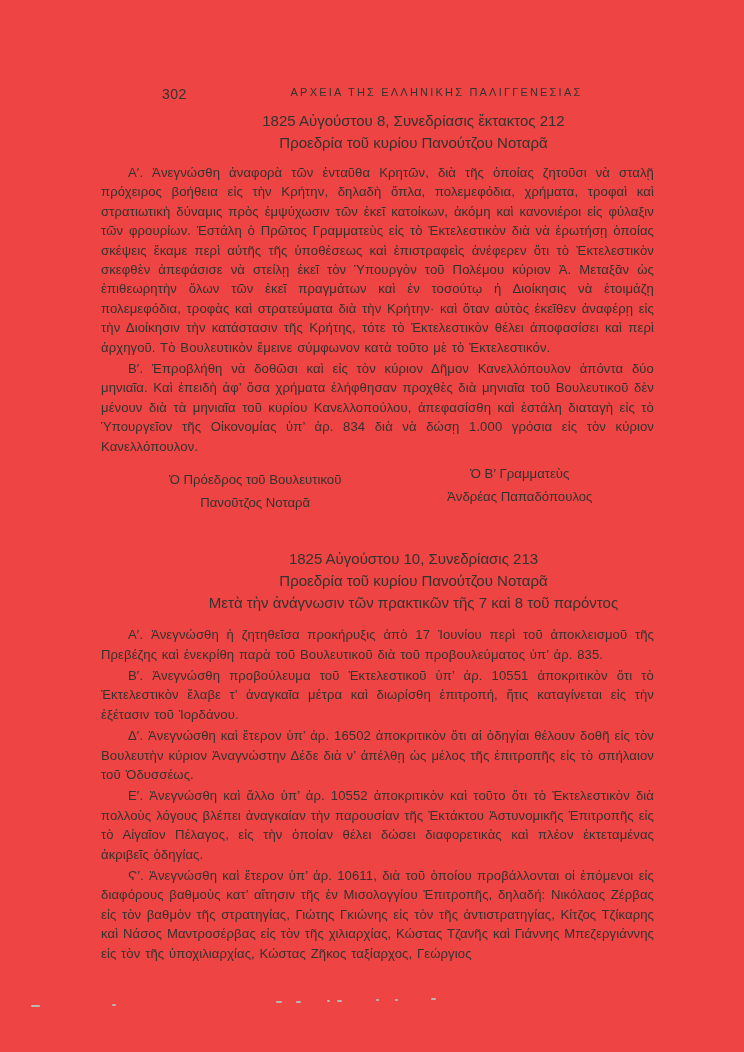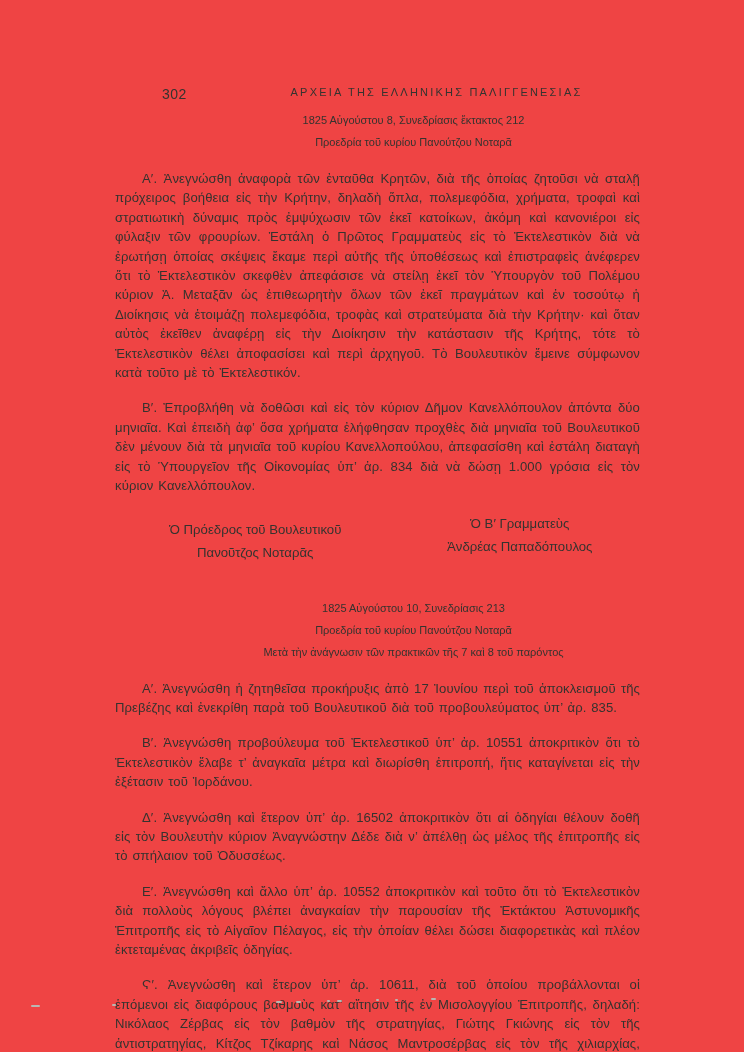--- a/index.html
+++ b/index.html
@@ -42,30 +42,30 @@
     top: 2px;
     text-align: center;
     padding-left: 118px;
     font-size: 11px;
     letter-spacing: 2.2px;
     white-space: nowrap;
   }
   .s-title, .s-sub, .s-note {
     text-align: center;
     margin-left: 72px;
-    font-size: 11px;
+    font-size: 15px;
     line-height: 21px;
     white-space: nowrap;
   }
   .s-title { margin-top: 6px; }
   .s-sub   { margin-top: 1px; }
   .s-note  { margin-top: 1px; }
   .body-text { margin-top: 10px; }
   .para {
-    margin: 16px;
+    margin: 2px;
     font-size: 13.1px;
     line-height: 19.4px;
     text-align: justify;
     text-indent: 27px;
     letter-spacing: 0.1px;
     word-spacing: 1px;
   }
   .signatures {
     position: relative;
     height: 64px;
@@ -101,21 +101,21 @@
       <div class="s-sub">Προεδρία τοῦ κυρίου Πανούτζου Νοταρᾶ</div>
 
       <div class="body-text">
         <p class="para">Α′. Ἀνεγνώσθη ἀναφορὰ τῶν ἐνταῦθα Κρητῶν, διὰ τῆς ὁποίας ζητοῦσι νὰ σταλῇ πρόχειρος βοήθεια εἰς τὴν Κρήτην, δηλαδὴ ὅπλα, πολεμεφόδια, χρήματα, τροφαὶ καὶ στρατιωτικὴ δύναμις πρὸς ἐμψύχωσιν τῶν ἐκεῖ κατοίκων, ἀκόμη καὶ κανονιέροι εἰς φύλαξιν τῶν φρουρίων. Ἐστάλη ὁ Πρῶτος Γραμματεὺς εἰς τὸ Ἐκτελεστικὸν διὰ νὰ ἐρωτήσῃ ὁποίας σκέψεις ἔκαμε περὶ αὐτῆς τῆς ὑποθέσεως καὶ ἐπιστραφεὶς ἀνέφερεν ὅτι τὸ Ἐκτελεστικὸν σκεφθὲν ἀπεφάσισε νὰ στείλῃ ἐκεῖ τὸν Ὑπουργὸν τοῦ Πολέμου κύριον Ἀ. Μεταξᾶν ὡς ἐπιθεωρητὴν ὅλων τῶν ἐκεῖ πραγμάτων καὶ ἐν τοσούτῳ ἡ Διοίκησις νὰ ἑτοιμάζῃ πολεμεφόδια, τροφὰς καὶ στρατεύματα διὰ τὴν Κρήτην· καὶ ὅταν αὐτὸς ἐκεῖθεν ἀναφέρῃ εἰς τὴν Διοίκησιν τὴν κατάστασιν τῆς Κρήτης, τότε τὸ Ἐκτελεστικὸν θέλει ἀποφασίσει καὶ περὶ ἀρχηγοῦ. Τὸ Βουλευτικὸν ἔμεινε σύμφωνον κατὰ τοῦτο μὲ τὸ Ἐκτελεστικόν.</p>
         <p class="para">Β′. Ἐπροβλήθη νὰ δοθῶσι καὶ εἰς τὸν κύριον Δῆμον Κανελλόπουλον ἀπόντα δύο μηνιαῖα. Καὶ ἐπειδὴ ἀφ’ ὅσα χρήματα ἐλήφθησαν προχθὲς διὰ μηνιαῖα τοῦ Βουλευτικοῦ δὲν μένουν διὰ τὰ μηνιαῖα τοῦ κυρίου Κανελλοπούλου, ἀπεφασίσθη καὶ ἐστάλη διαταγὴ εἰς τὸ Ὑπουργεῖον τῆς Οἰκονομίας ὑπ’ ἀρ. 834 διὰ νὰ δώσῃ 1.000 γρόσια εἰς τὸν κύριον Κανελλόπουλον.</p>
       </div>
 
       <div class="signatures">
         <div class="sig sig-left">
           <div>Ὁ Πρόεδρος τοῦ Βουλευτικοῦ</div>
-          <div>Πανοῦτζος Νοταρᾶς</div>
+          <div>Πανοῦτζος Νοταρᾶ</div>
         </div>
         <div class="sig sig-right">
           <div>Ὁ Β′ Γραμματεὺς</div>
           <div>Ἀνδρέας Παπαδόπουλος</div>
         </div>
       </div>
     </section>
 
     <section class="session session-2">
       <div class="s-title">1825 Αὐγούστου 10, Συνεδρίασις 213</div>

